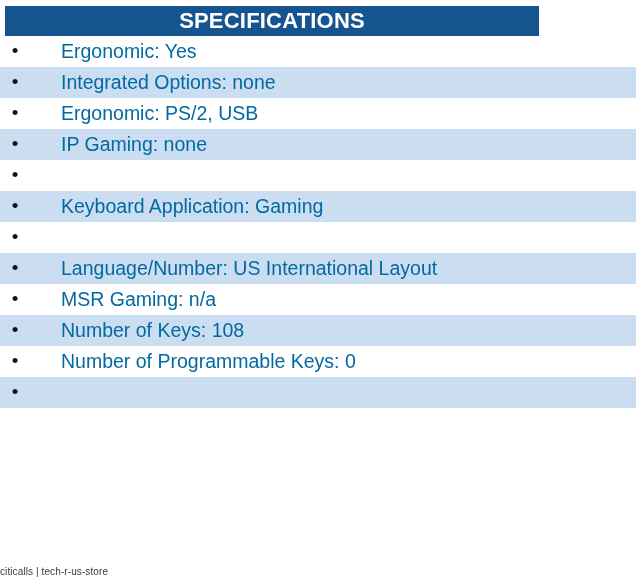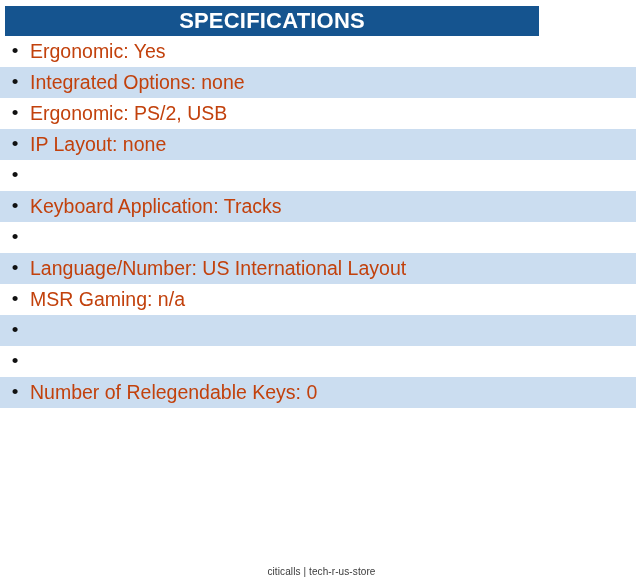--- a/index.html
+++ b/index.html
@@ -61,31 +61,31 @@
     width: 30px;
     flex: 0 0 30px;
     text-align: center;
     font-size: 19px;
     line-height: 1;
     color: #111111;
     padding-bottom: 3px;
   }
   .spec-text {
     font-size: 19.5px;
-    color: #c2410c;
+    color: #0369a1;
     line-height: 1;
     white-space: nowrap;
     font-family: "Liberation Sans", sans-serif;
+    margin-left: 31px;
   }
   .footer {
     position: absolute;
     left: 0;
     top: 561px;
     width: 643px;
-    text-align: center;
   }
   .footer-text {
     font-size: 10px;
     color: #3a3a3a;
     font-family: "Liberation Sans", sans-serif;
     letter-spacing: 0.1px;
   }
 </style>
 </head>
 <body>
@@ -104,49 +104,50 @@
       <div class="spec-row striped">
         <span class="spec-bullet">•</span>
         <span class="spec-text">Integrated Options: none</span>
       </div>
       <div class="spec-row">
         <span class="spec-bullet">•</span>
         <span class="spec-text">Ergonomic: PS/2, USB</span>
       </div>
       <div class="spec-row striped">
         <span class="spec-bullet">•</span>
-        <span class="spec-text">IP Layout: none</span>
+        <span class="spec-text">IP Gaming: none</span>
       </div>
       <div class="spec-row">
         <span class="spec-bullet">•</span>
       </div>
       <div class="spec-row striped">
         <span class="spec-bullet">•</span>
-        <span class="spec-text">Keyboard Application: Tracks</span>
+        <span class="spec-text">Keyboard Application: Gaming</span>
       </div>
       <div class="spec-row">
         <span class="spec-bullet">•</span>
       </div>
       <div class="spec-row striped">
         <span class="spec-bullet">•</span>
         <span class="spec-text">Language/Number: US International Layout</span>
       </div>
       <div class="spec-row">
         <span class="spec-bullet">•</span>
         <span class="spec-text">MSR Gaming: n/a</span>
       </div>
       <div class="spec-row striped">
         <span class="spec-bullet">•</span>
+        <span class="spec-text">Number of Keys: 108</span>
       </div>
       <div class="spec-row">
         <span class="spec-bullet">•</span>
+        <span class="spec-text">Number of Programmable Keys: 0</span>
       </div>
       <div class="spec-row striped">
         <span class="spec-bullet">•</span>
-        <span class="spec-text">Number of Relegendable Keys: 0</span>
       </div>
     </div>
 
   <div class="footer">
     <span class="footer-text">citicalls | tech-r-us-store</span>
   </div>
 
 </div>
 
 </body></html>

